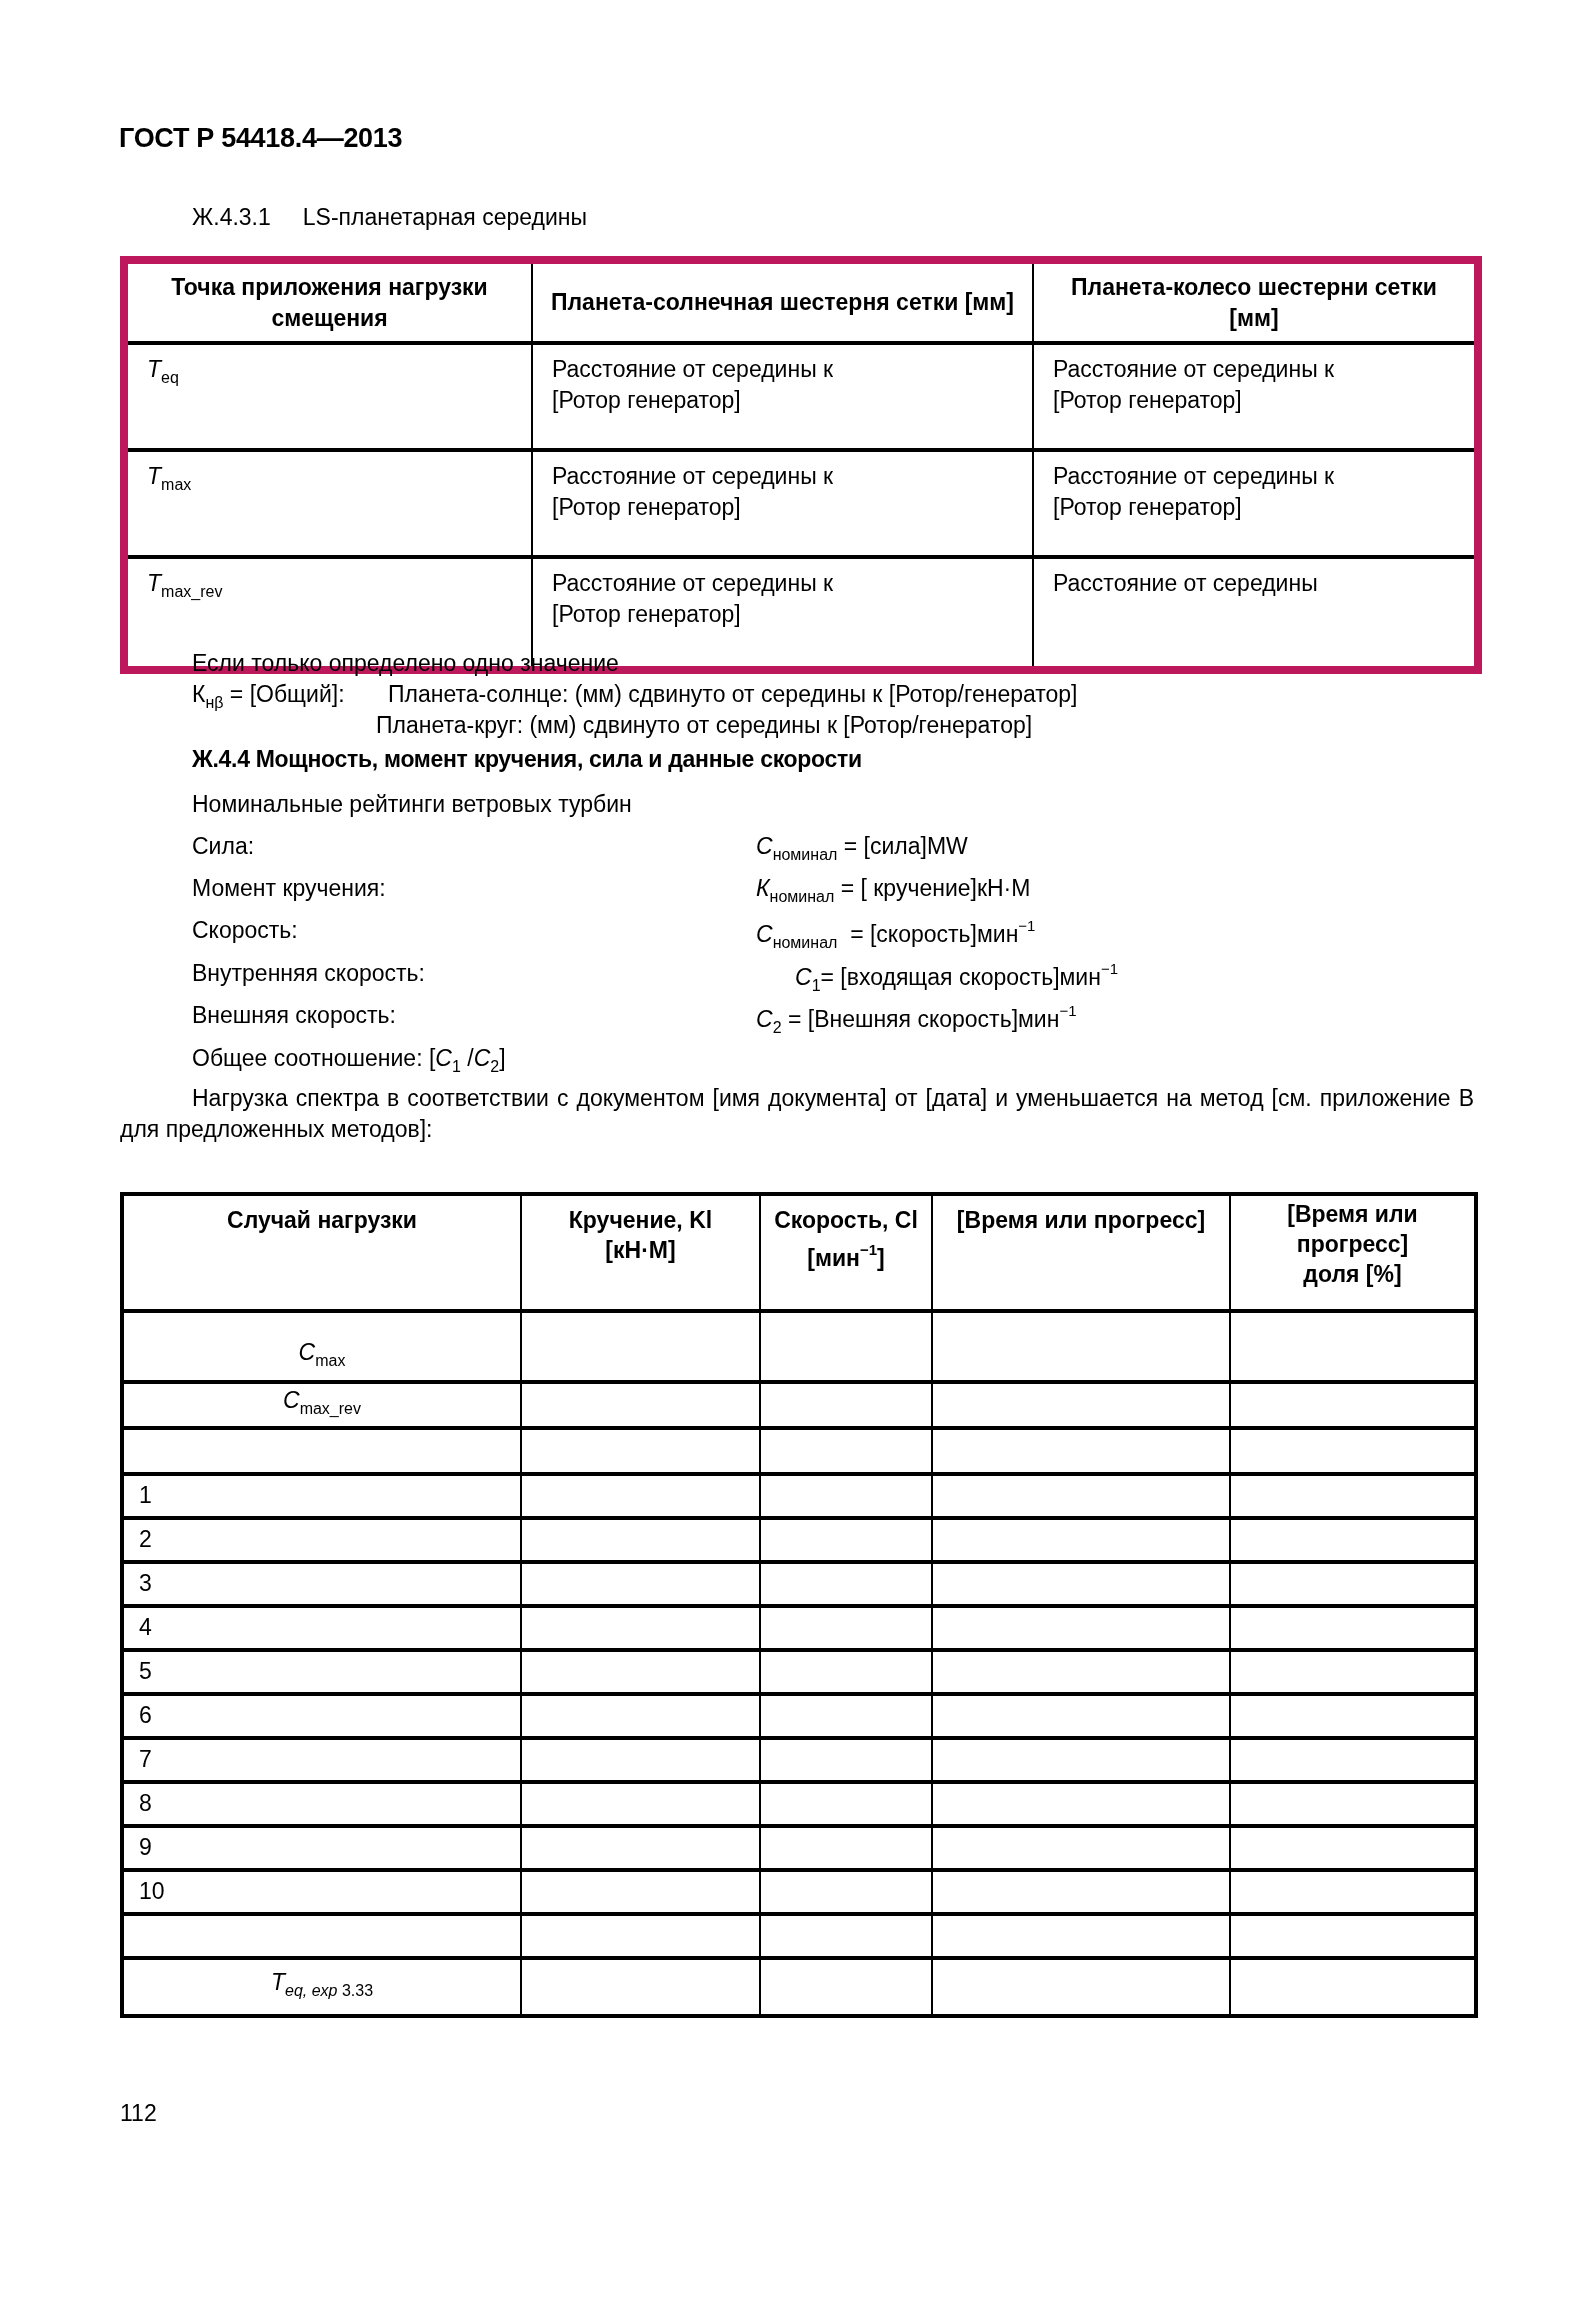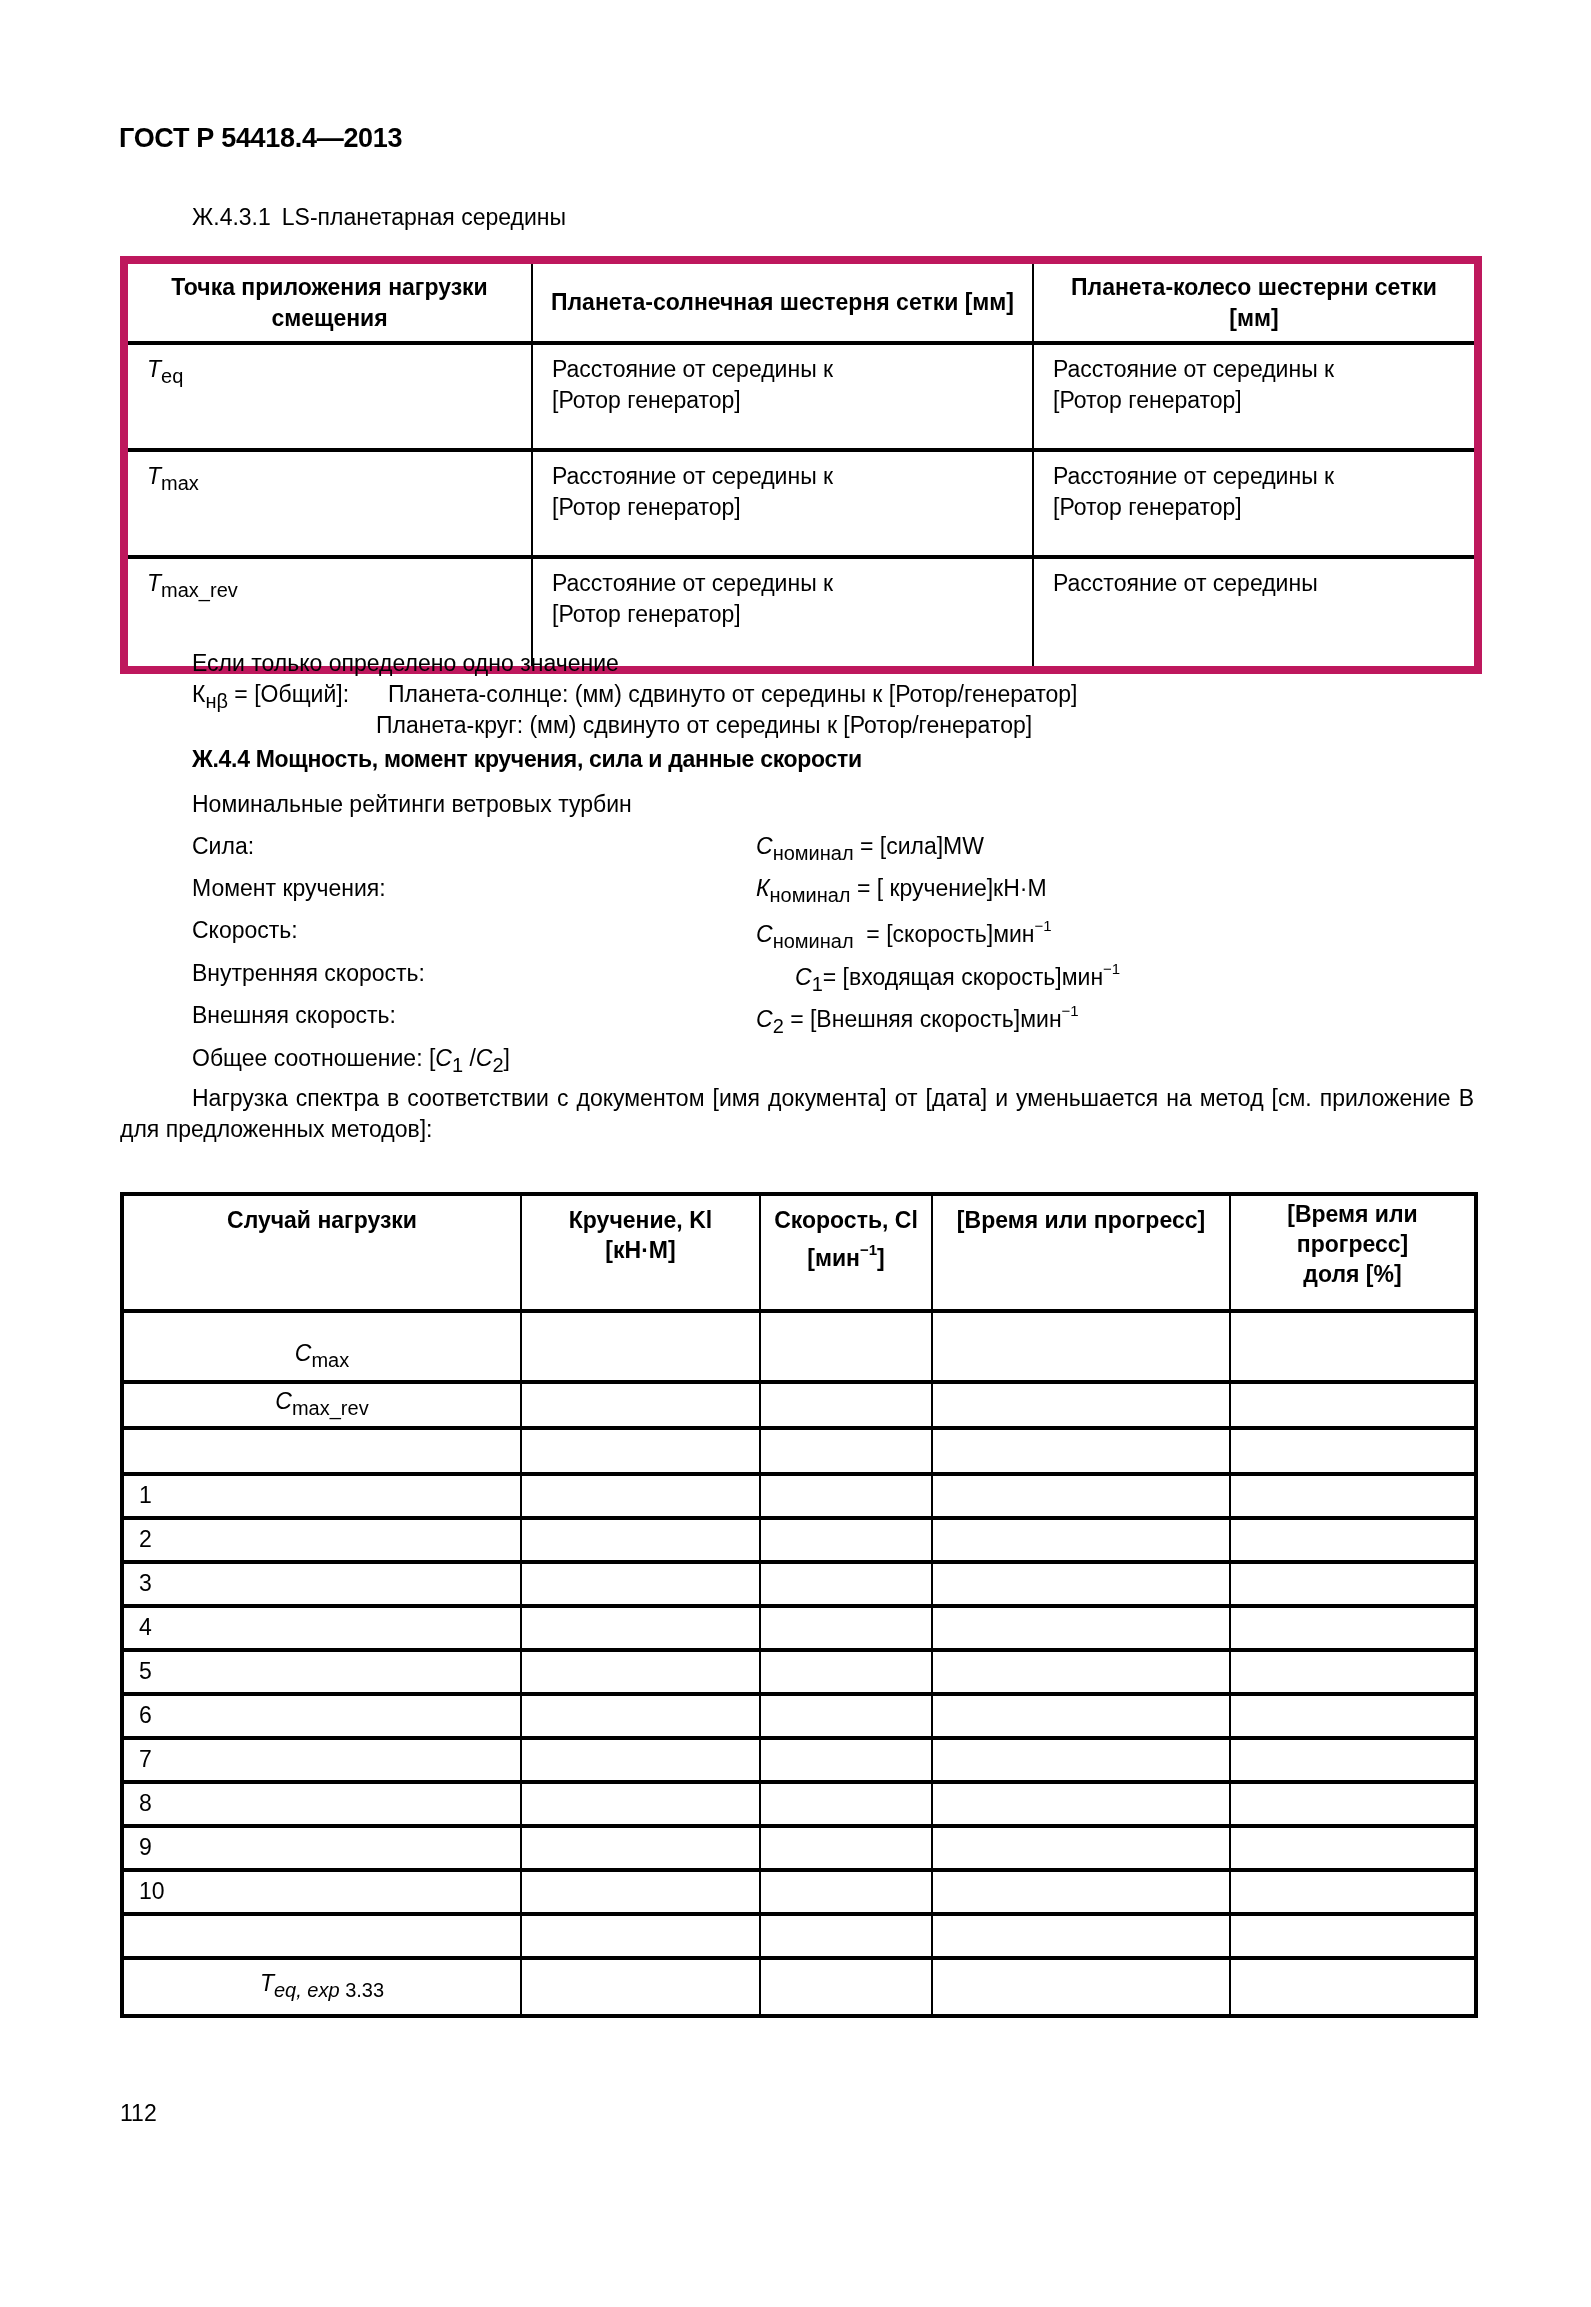--- a/index.html
+++ b/index.html
@@ -3,32 +3,32 @@
 <meta charset="utf-8">
 <style>
   html, body { margin: 0; padding: 0; background: #ffffff; }
   body {
     width: 1591px; height: 2307px; position: relative; overflow: hidden;
     font-family: "Liberation Sans", sans-serif; color: #000;
   }
   .abs { position: absolute; }
   .hdr { left: 119px; top: 123px; font-size: 27px; font-weight: bold; letter-spacing: -0.3px; }
   .sect { left: 192px; top: 204px; font-size: 23px; }
-  .sect .num { margin-right: 11px; text-align: center; }
+  .sect .num { margin-right: 32px; text-align: center; }
 
   table { border-collapse: collapse; table-layout: fixed; }
   td, th { border: 2px solid #000; vertical-align: top; font-size: 23px; line-height: 31px; }
   .t1 { left: 120px; top: 256px; width: 1354px; border: 8px solid #be185d; }
   .t1 th { font-weight: bold; text-align: center; padding: 4px 9.4px; height: 69px; vertical-align: middle; }
   .t1 tr.row td { height: 84px; padding: 9.4px 19px; }
   .t1 tr.row:last-child td { height: 89px; }
   .t1 tr + tr td, .t1 tr + tr th { border-top-width: 4px; }
   .t1 thead th { border-bottom-width: 4px; }
 
-  .sub { font-size: 20px; vertical-align: -6px; font-style: normal; text-align: center; }
+  .sub { font-size: 16px; vertical-align: -6px; font-style: normal; text-align: center; }
   .sup { font-size: 15px; vertical-align: 10.8px; }
   .it { font-style: italic; }
 
   .blk { left: 192px; font-size: 23px; line-height: 31px; }
   .bold-h { left: 192px; top: 746px; font-size: 23px; font-weight: bold; letter-spacing: -0.3px; }
   .rate { left: 192px; font-size: 23px; }
   .rate-r { left: 756px; font-size: 23px; }
   .para { left: 120px; top: 1083px; width: 1354px; font-size: 23px; line-height: 31px; text-indent: 72px; text-align: justify; }
 
   .t2 { left: 120px; top: 1192px; width: 1354px; border: 4px solid #000; }

